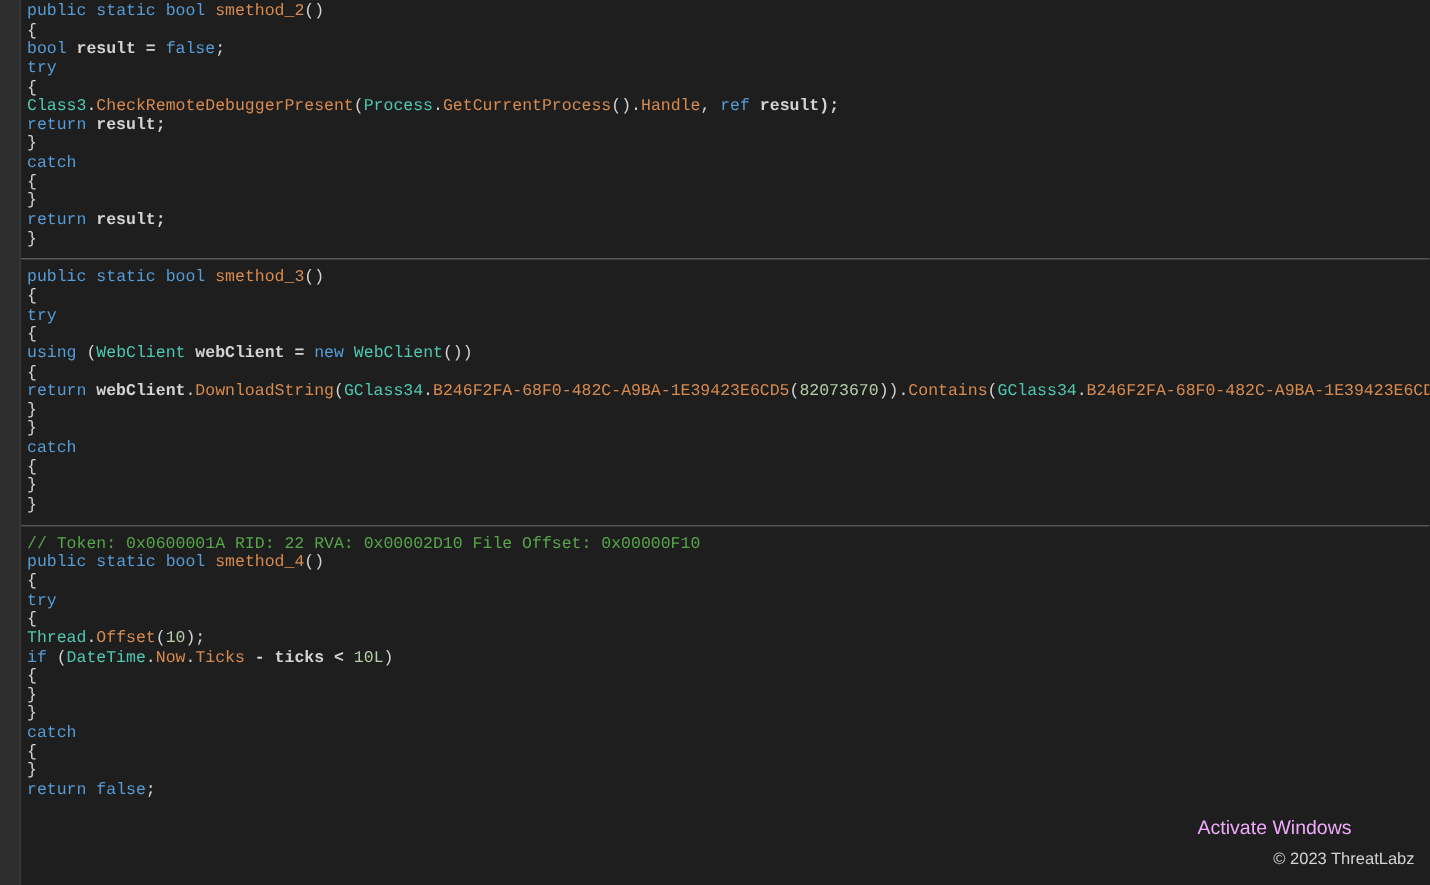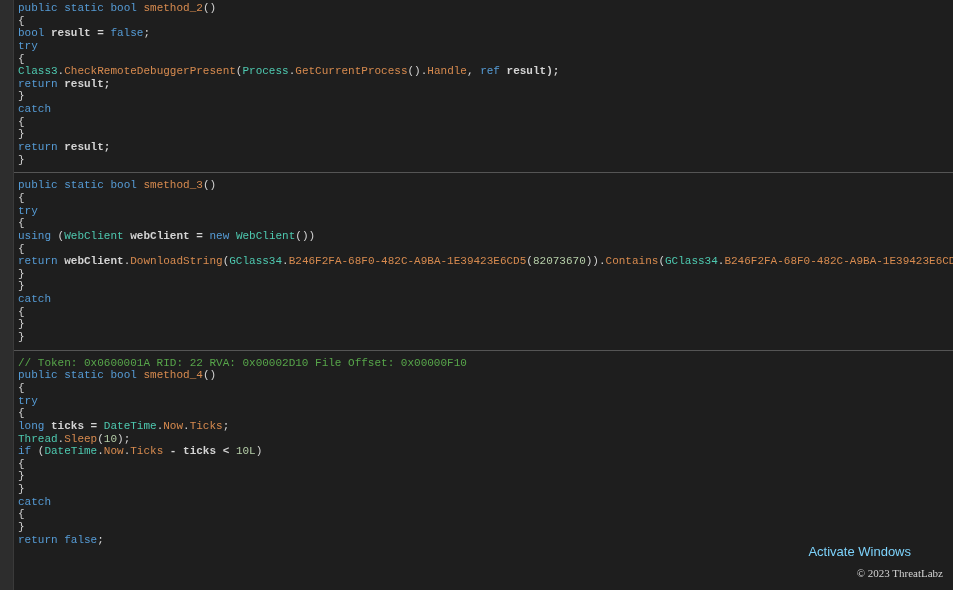--- a/index.html
+++ b/index.html
@@ -38,32 +38,32 @@
     .bool-lit { color: #569cd6; }
     .punct { color: #d4d4d4; }
     .hr-divider {
       height: 1px;
       background: #555;
       margin: 6px 0 6px -18px;
       width: 953px;
     }
     .watermark-activate {
       position: absolute;
-      right: 42px;
+      right: 52px;
       bottom: 30px;
-      color: #7dd3fc;
+      color: #f0abfc;
       font-family: 'Segoe UI', sans-serif;
       font-size: 13px;
     }
     .watermark-copy {
       position: absolute;
       right: 10px;
       bottom: 10px;
       color: #d4d4d4;
-      font-family: Liberation Serif, serif;
+      font-family: Liberation Sans, sans-serif;
       font-size: 11px;
       padding-left: 17px;
     }
   </style>
 </head>
 <body>
 
 <div class="gutter"></div>
 
 <div class="code-area">
@@ -98,22 +98,21 @@
   <div class="line"><span>    </span><span class="punct">}</span></div>
   <div class="line"><span class="punct">}</span></div>
 
   <div class="hr-divider"></div>
 
   <div class="line"><span class="comment">// Token: 0x0600001A RID: 22 RVA: 0x00002D10 File Offset: 0x00000F10</span></div>
   <div class="line"><span class="kw">public</span><span> </span><span class="kw">static</span><span> </span><span class="kw">bool</span><span> </span><span class="method">smethod_4</span><span class="punct">()</span></div>
   <div class="line"><span class="punct">{</span></div>
   <div class="line"><span>    </span><span class="kw">try</span></div>
   <div class="line"><span>    </span><span class="punct">{</span></div>
-  <div class="line"><span>        </span><span class="kw">long</span><span class="txt"> ticks = </span><span class="cls">DateTime</span><span class="punct">.</span><span class="method">Now</span><span class="punct">.</span><span class="method">Ticks</span><span class="punct">;</span></div>
-  <div class="line"><span>        </span><span class="cls">Thread</span><span class="punct">.</span><span class="method">Sleep</span><span class="punct">(</span><span class="num">10</span><span class="punct">);</span></div>
+  <div class="line"><span>        </span><span class="cls">Thread</span><span class="punct">.</span><span class="method">Offset</span><span class="punct">(</span><span class="num">10</span><span class="punct">);</span></div>
   <div class="line"><span>        </span><span class="kw">if</span><span class="punct"> (</span><span class="cls">DateTime</span><span class="punct">.</span><span class="method">Now</span><span class="punct">.</span><span class="method">Ticks</span><span class="txt"> - ticks &lt; </span><span class="num">10L</span><span class="punct">)</span></div>
   <div class="line"><span>        </span><span class="punct">{</span></div>
   <div class="line"><span>        </span><span class="punct">}</span></div>
   <div class="line"><span>    </span><span class="punct">}</span></div>
   <div class="line"><span>    </span><span class="kw">catch</span></div>
   <div class="line"><span>    </span><span class="punct">{</span></div>
   <div class="line"><span>    </span><span class="punct">}</span></div>
   <div class="line"><span>    </span><span class="kw">return</span><span> </span><span class="bool-lit">false</span><span class="punct">;</span></div>
 
 </div>

